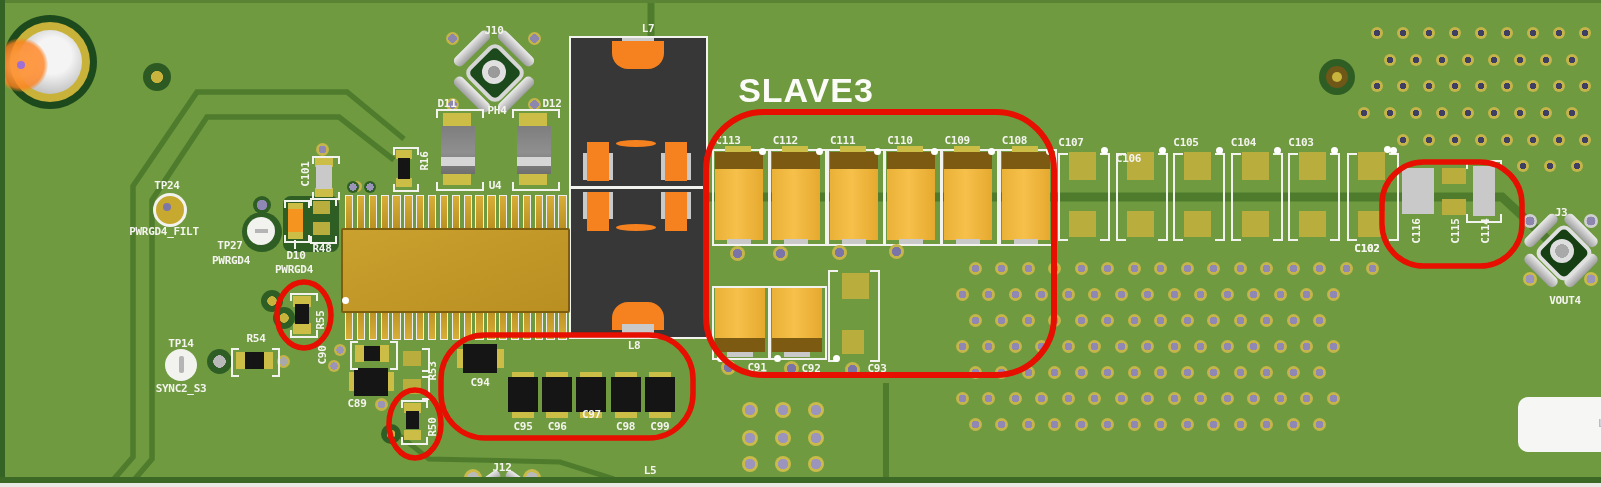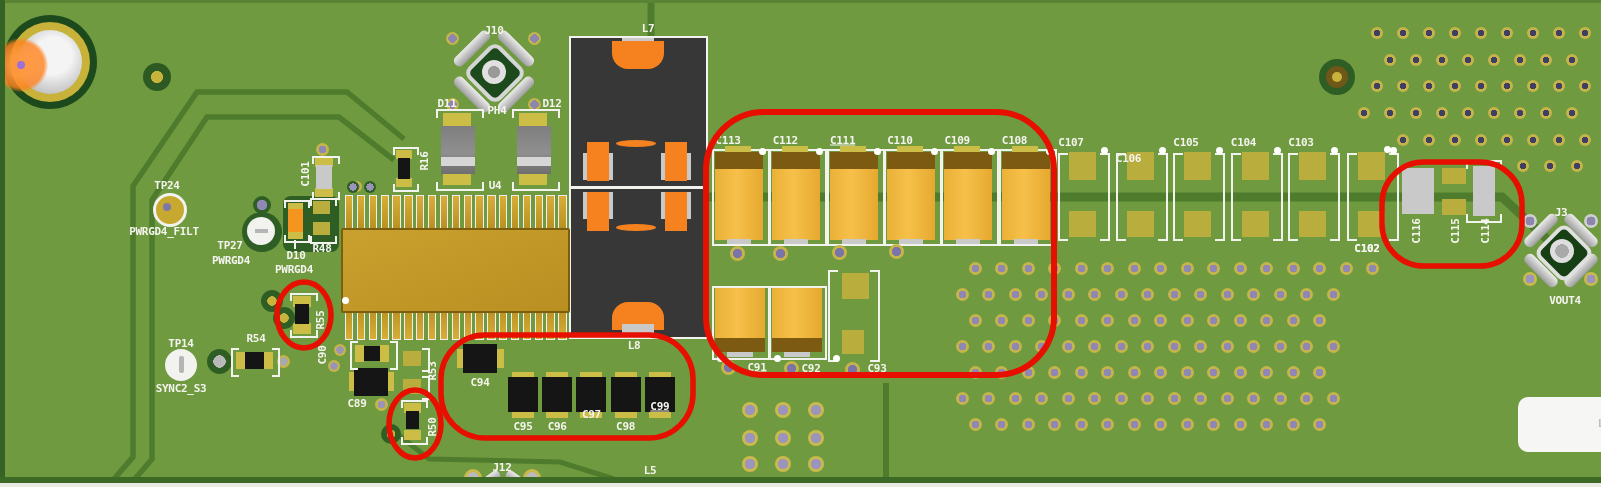--- a/index.html
+++ b/index.html
@@ -216,20 +216,21 @@
 
   <div class="abs" style="left:481px;top:474px;width:20px;height:9px;background:linear-gradient(#ececec,#9e9e9e);transform:rotate(-35deg);z-index:18;border-radius:4px;"></div>
   <div class="abs" style="left:505px;top:474px;width:20px;height:9px;background:linear-gradient(#ececec,#9e9e9e);transform:rotate(35deg);z-index:18;border-radius:4px;"></div>
 
   <div class="brk brk-t" style="left:560px;top:478px;width:186px;height:9px;"></div>
 
   <div class="abs" style="left:1518px;top:397px;width:90px;height:55px;background:#f6f6f4;border-radius:10px 0 0 10px;z-index:30;">
     <span style="position:absolute;right:3px;top:20px;color:#bcbcc8;font:bold 11px 'Liberation Sans',sans-serif;">L</span>
   </div>
 
+  <div id="slave3-title" style="left:806px;top:90px;">SLAVE3</div>
 
   <div class="abs" style="left:0;top:0;width:1601px;height:3px;background:#5a8334;z-index:45;"></div>
   <div class="abs" style="left:0;top:0;width:5px;height:487px;background:#346325;z-index:45;"></div>
   <div class="abs" style="left:0;top:477px;width:1601px;height:6px;background:#3c6a26;z-index:45;"></div>
   <div class="abs" style="left:0;top:483px;width:1601px;height:4px;background:#e9e9e5;z-index:46;"></div>
 
   <div id="gen-components">
       <div class="outline" style="left: 712px; top: 149px; width: 54px; height: 93px;"></div>
       <div class="cap-body" style="left: 715px; top: 152px; width: 48px; height: 88px;"></div>
       <div class="cap-band" style="left: 715px; top: 152px; width: 48px; height: 17px;"></div>
@@ -561,21 +562,21 @@
       <div class="dot" style="left: 717px; top: 355px;"></div>
       <div class="dot" style="left: 774px; top: 355px;"></div>
       <div class="dot" style="left: 833px; top: 355px;"></div>
       <div class="dot" style="left: 1384px; top: 146px;"></div>
       <div class="dot" style="left: 342px; top: 297px;"></div>
       <div class="dot" style="left: 759px; top: 148px;"></div>
       <span class="lbl" style="left: 728px; top: 140px;">C113</span>
       <div class="dot" style="left: 816.3px; top: 148px;"></div>
       <span class="lbl" style="left: 785.3px; top: 140px;">C112</span>
       <div class="dot" style="left: 873.6px; top: 148px;"></div>
-      <span class="lbl" style="left: 842.6px; top: 140px; text-decoration: underline;">C111</span>
+      <span class="lbl" style="left: 842.6px; top: 140px;">C111</span>
       <div class="dot" style="left: 930.9px; top: 148px;"></div>
       <span class="lbl" style="left: 899.9px; top: 140px;">C110</span>
       <div class="dot" style="left: 988.2px; top: 148px;"></div>
       <span class="lbl" style="left: 957.2px; top: 140px;">C109</span>
       <div class="dot" style="left: 1045.5px; top: 148px;"></div>
       <span class="lbl" style="left: 1014.5px; top: 140px;">C108</span>
       <div class="dot" style="left: 1101px; top: 147px;"></div>
       <span class="lbl" style="left: 1071px; top: 142px;">C107</span>
       <div class="dot" style="left: 1158.5px; top: 147px;"></div>
       <span class="lbl" style="left: 1128.5px; top: 158px;">C106</span>
@@ -584,21 +585,21 @@
       <div class="dot" style="left: 1273.5px; top: 147px;"></div>
       <span class="lbl" style="left: 1243.5px; top: 142px;">C104</span>
       <div class="dot" style="left: 1331px; top: 147px;"></div>
       <span class="lbl" style="left: 1301px; top: 142px;">C103</span>
       <div class="dot" style="left: 1390px; top: 147px;"></div>
       <span class="lbl" style="left: 1367px; top: 248px;">C102</span>
       <span class="lbl" style="left: 523px; top: 426px;">C95</span>
       <span class="lbl" style="left: 557.2px; top: 426px;">C96</span>
       <span class="lbl" style="left: 591.4px; top: 414px;">C97</span>
       <span class="lbl" style="left: 625.6px; top: 426px;">C98</span>
-      <span class="lbl" style="left: 659.8px; top: 406px; text-decoration: underline;">C99</span>
+      <span class="lbl" style="left: 659.8px; top: 426px;">C99</span>
     </div>
 
   <svg id="annot" width="1601" height="487">
       <ellipse cx="304" cy="315" rx="27" ry="33" stroke-width="5.5" fill="none" stroke="#e60f00"></ellipse>
       <ellipse cx="415" cy="424" rx="26" ry="34" stroke-width="5.5" fill="none" stroke="#e60f00"></ellipse>
       <rect x="441" y="335" width="252" height="103" rx="44" stroke-width="5.5" fill="none" stroke="#e60f00"></rect>
       <rect x="706" y="112" width="348" height="263" rx="58" stroke-width="6" fill="none" stroke="#e60f00"></rect>
       <rect x="1382" y="162" width="140" height="104" rx="42" stroke-width="5.5" fill="none" stroke="#e60f00"></rect>
     </svg>
 </div>

